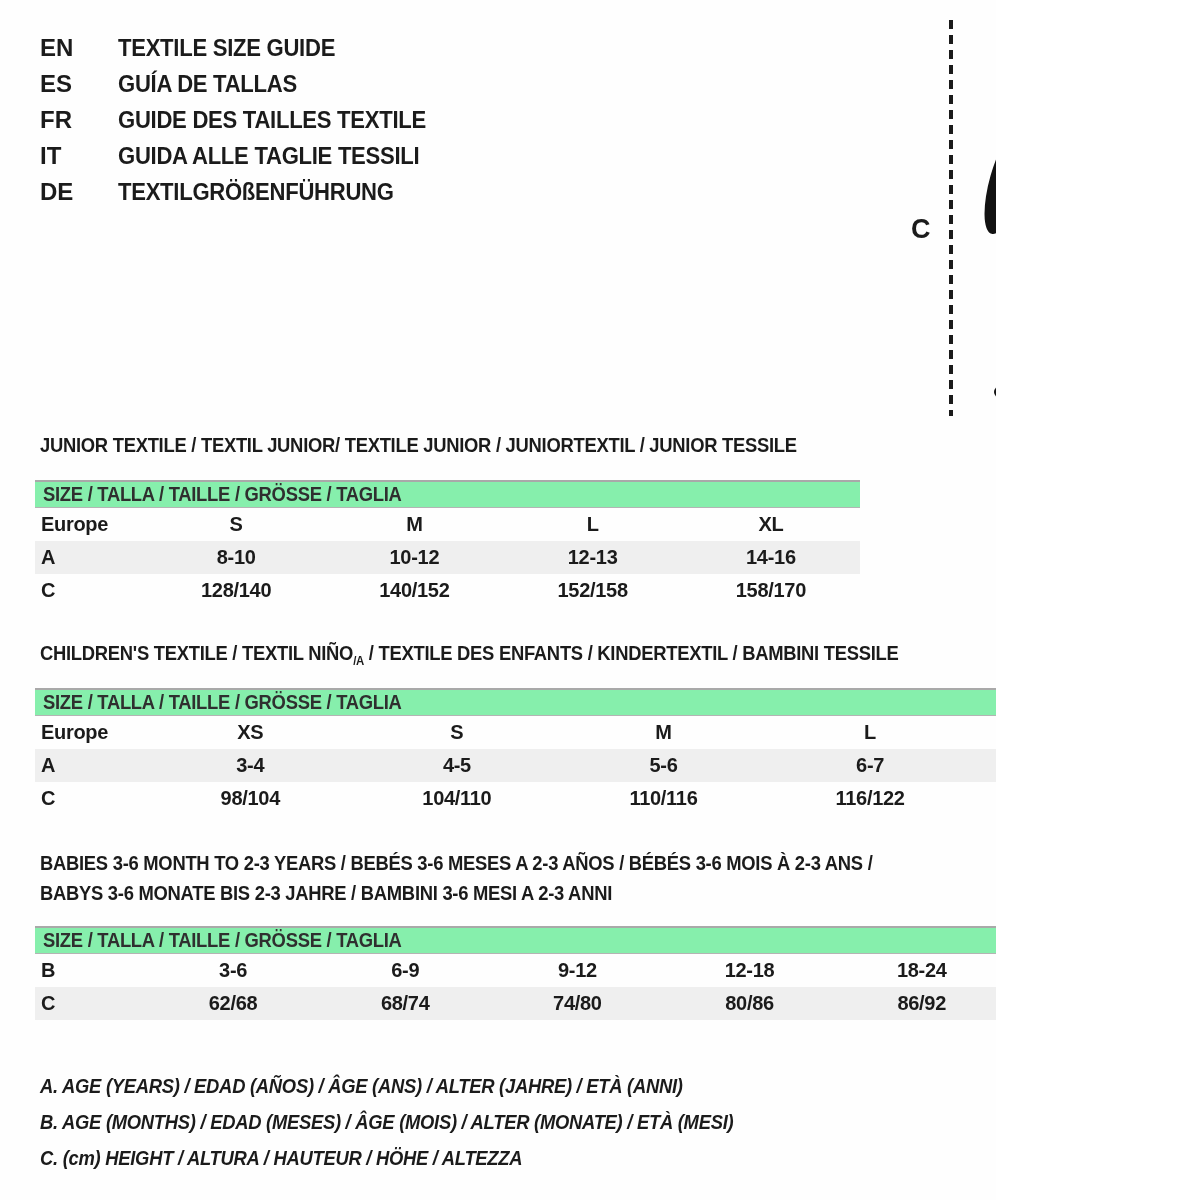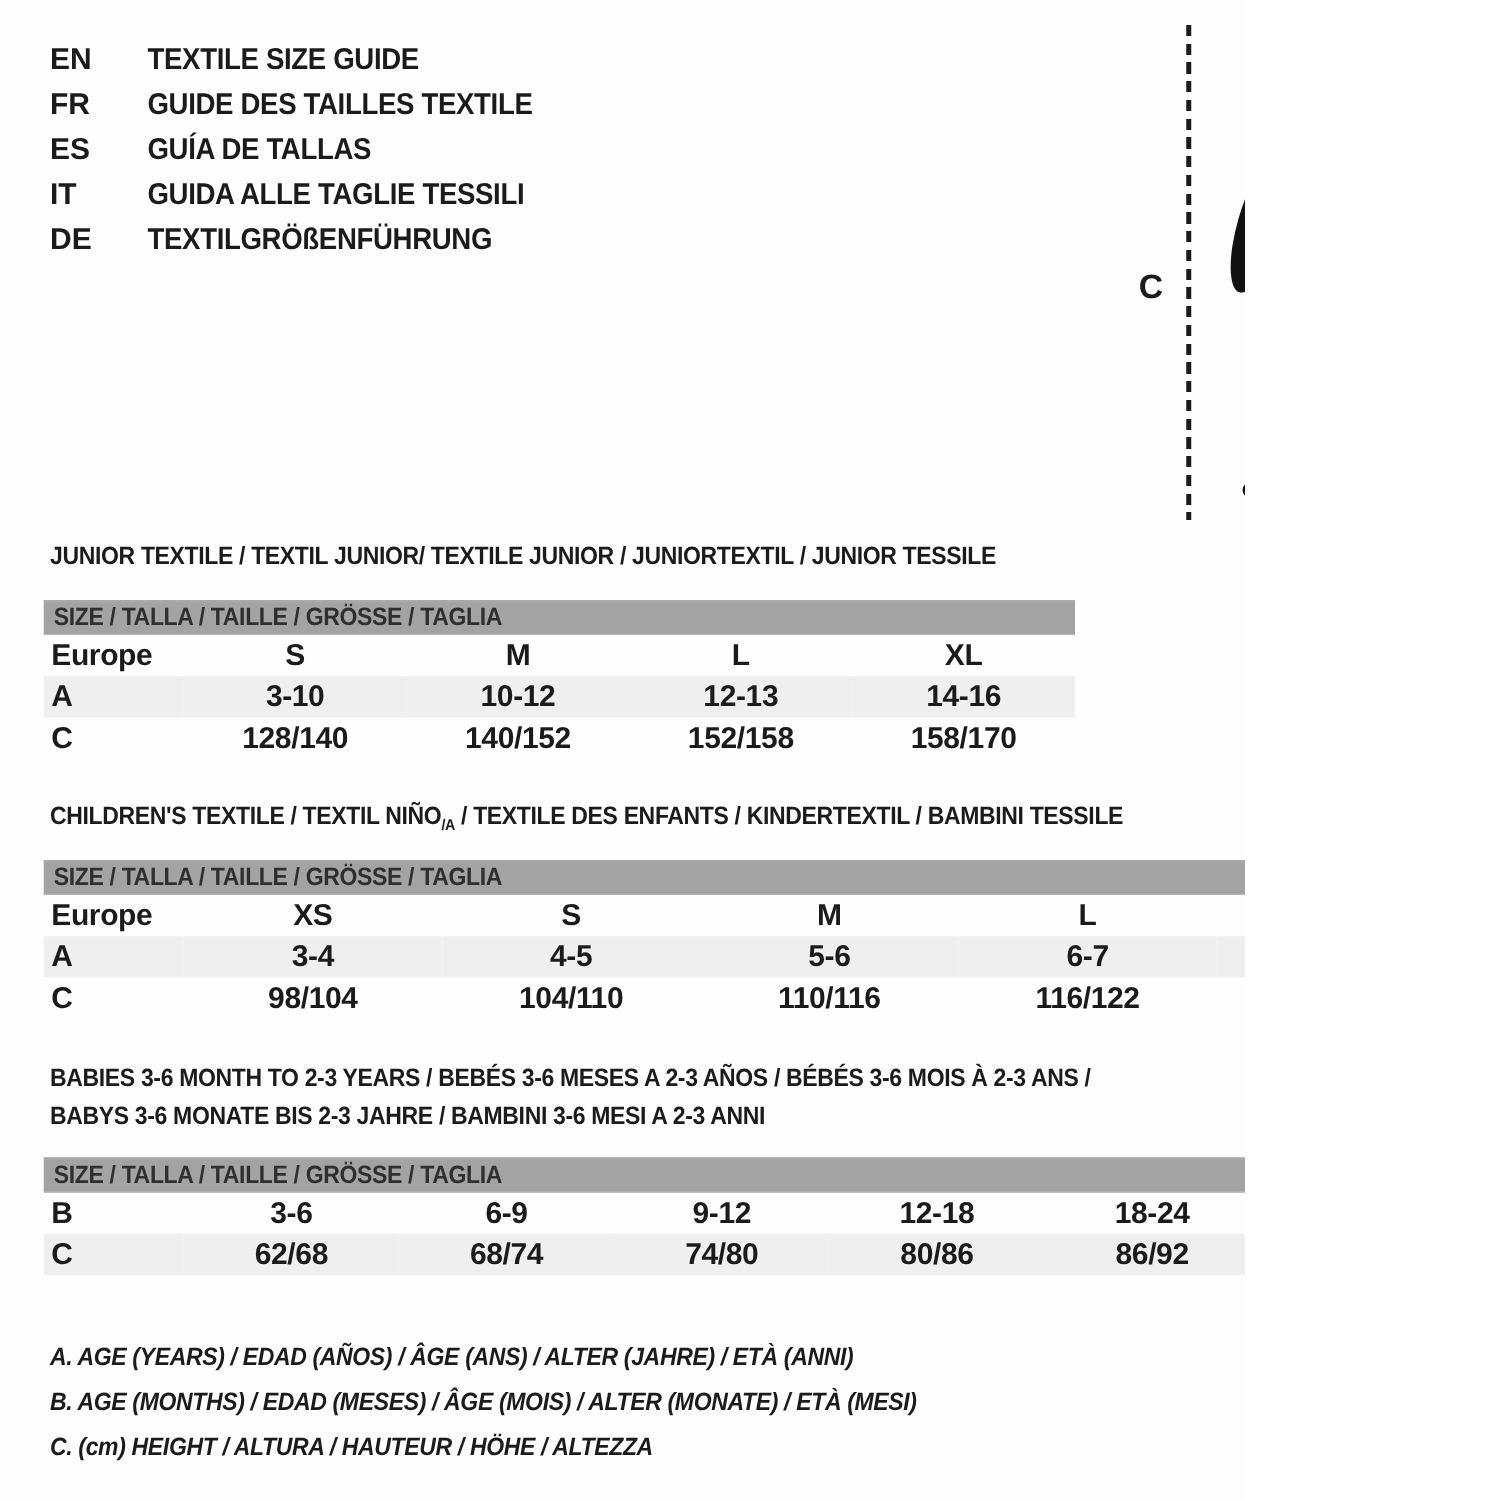--- a/index.html
+++ b/index.html
@@ -34,53 +34,53 @@
   .measure-label { position: absolute; left: 6px; top: 196px; font-size: 27px; }
   .baby-svg { position: absolute; left: 58px; top: 2px; }
   
   .section-title { position: absolute; font-size: 20px; }
   .section-title sub { font-size: 0.62em; }
   .two-line { line-height: 30px; }
   
   .table-wrap { position: absolute; }
   .size-bar {
     height: 28px;
-    background: #a3a3a3;
+    background: #86efac;
     border-top: 2px solid #a9a9a9;
     border-bottom: 1px solid #b4b4b4;
     display: flex; align-items: center;
     padding-left: 8px;
     font-size: 20px;
     color: #2f2f2f;
   }
   table { border-collapse: collapse; table-layout: fixed; width: 100%; }
-  td { height: 33px; font-size: 24px; font-weight: bold; text-align: center; letter-spacing: -0.3px; }
+  td { height: 33px; font-size: 20px; font-weight: bold; text-align: center; letter-spacing: -0.3px; }
   td.lbl { text-align: left; padding-left: 6px; }
   tr.gray { background: #efefef; }
   
   .footnotes { position: absolute; left: 40px; top: 1068px; font-style: italic; }
   .footnote { height: 36px; font-size: 20px; display: flex; align-items: center; }
 </style>
 </head>
 <body>
 
 <div class="page">
 
   <div class="lang-list">
     <div class="lang-row">
       <span class="lang-code">EN</span>
       <span class="condense">TEXTILE SIZE GUIDE</span>
     </div>
     <div class="lang-row">
+      <span class="lang-code">ES</span>
+      <span class="condense">GUÍA DE TALLAS</span>
+    </div>
+    <div class="lang-row">
       <span class="lang-code">FR</span>
       <span class="condense">GUIDE DES TAILLES TEXTILE</span>
-    </div>
-    <div class="lang-row">
-      <span class="lang-code">ES</span>
-      <span class="condense">GUÍA DE TALLAS</span>
     </div>
     <div class="lang-row">
       <span class="lang-code">IT</span>
       <span class="condense">GUIDA ALLE TAGLIE TESSILI</span>
     </div>
     <div class="lang-row">
       <span class="lang-code">DE</span>
       <span class="condense">TEXTILGRÖßENFÜHRUNG</span>
     </div>
   </div>
@@ -126,21 +126,21 @@
       <tbody>
           <tr>
         <td class="lbl">Europe</td>
         <td>S</td>
         <td>M</td>
         <td>L</td>
         <td>XL</td>
       </tr>
       <tr class="gray">
         <td class="lbl">A</td>
-        <td>3-10</td>
+        <td>8-10</td>
         <td>10-12</td>
         <td>12-13</td>
         <td>14-16</td>
       </tr>
       <tr>
         <td class="lbl">C</td>
         <td>128/140</td>
         <td>140/152</td>
         <td>152/158</td>
         <td>158/170</td>

